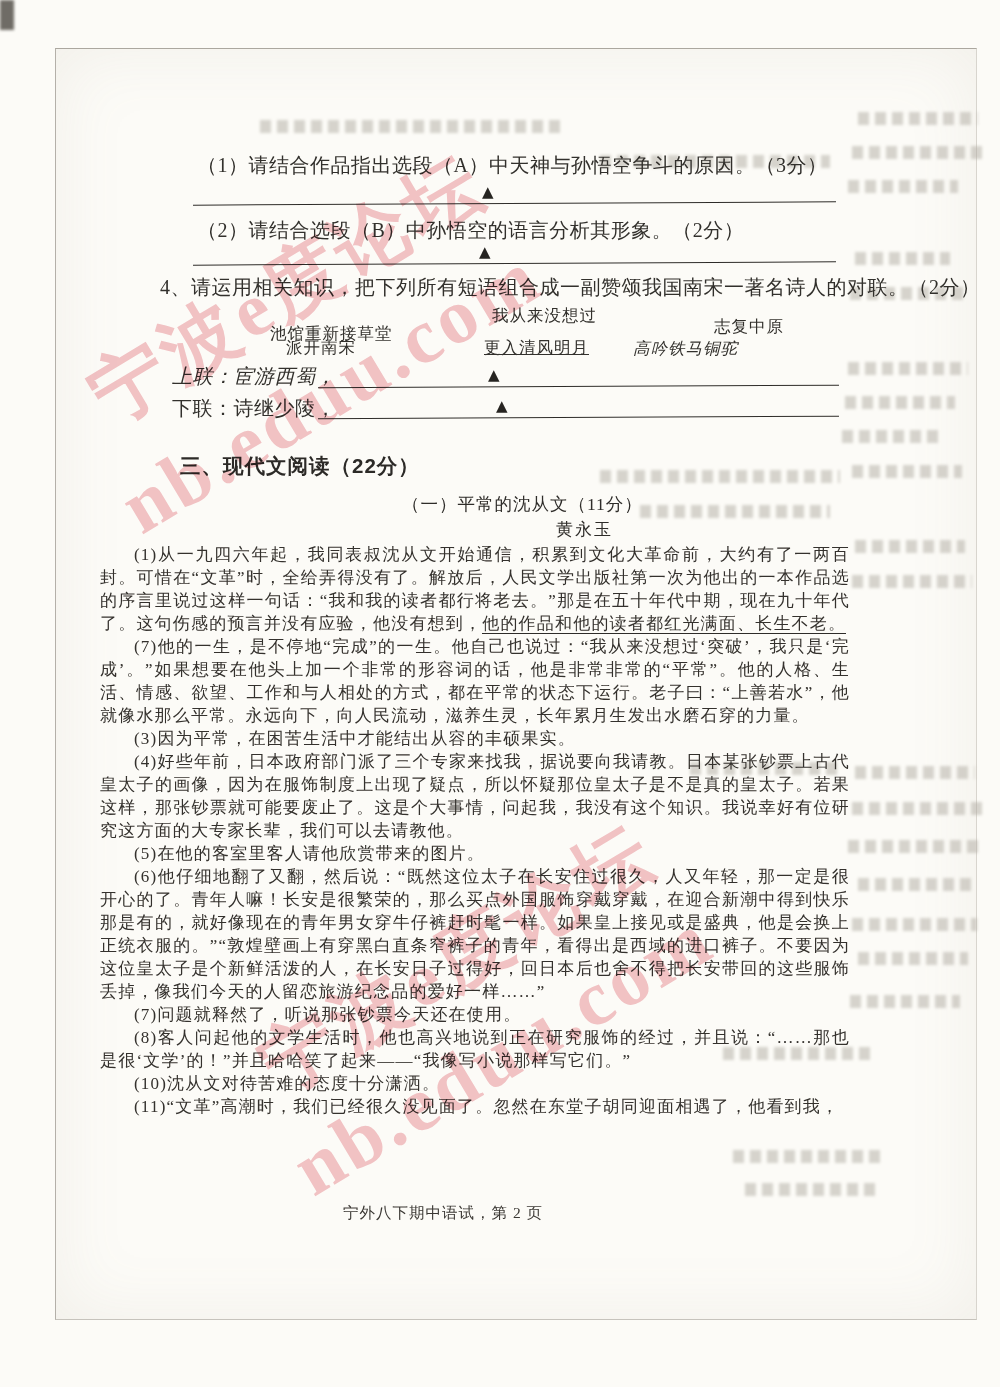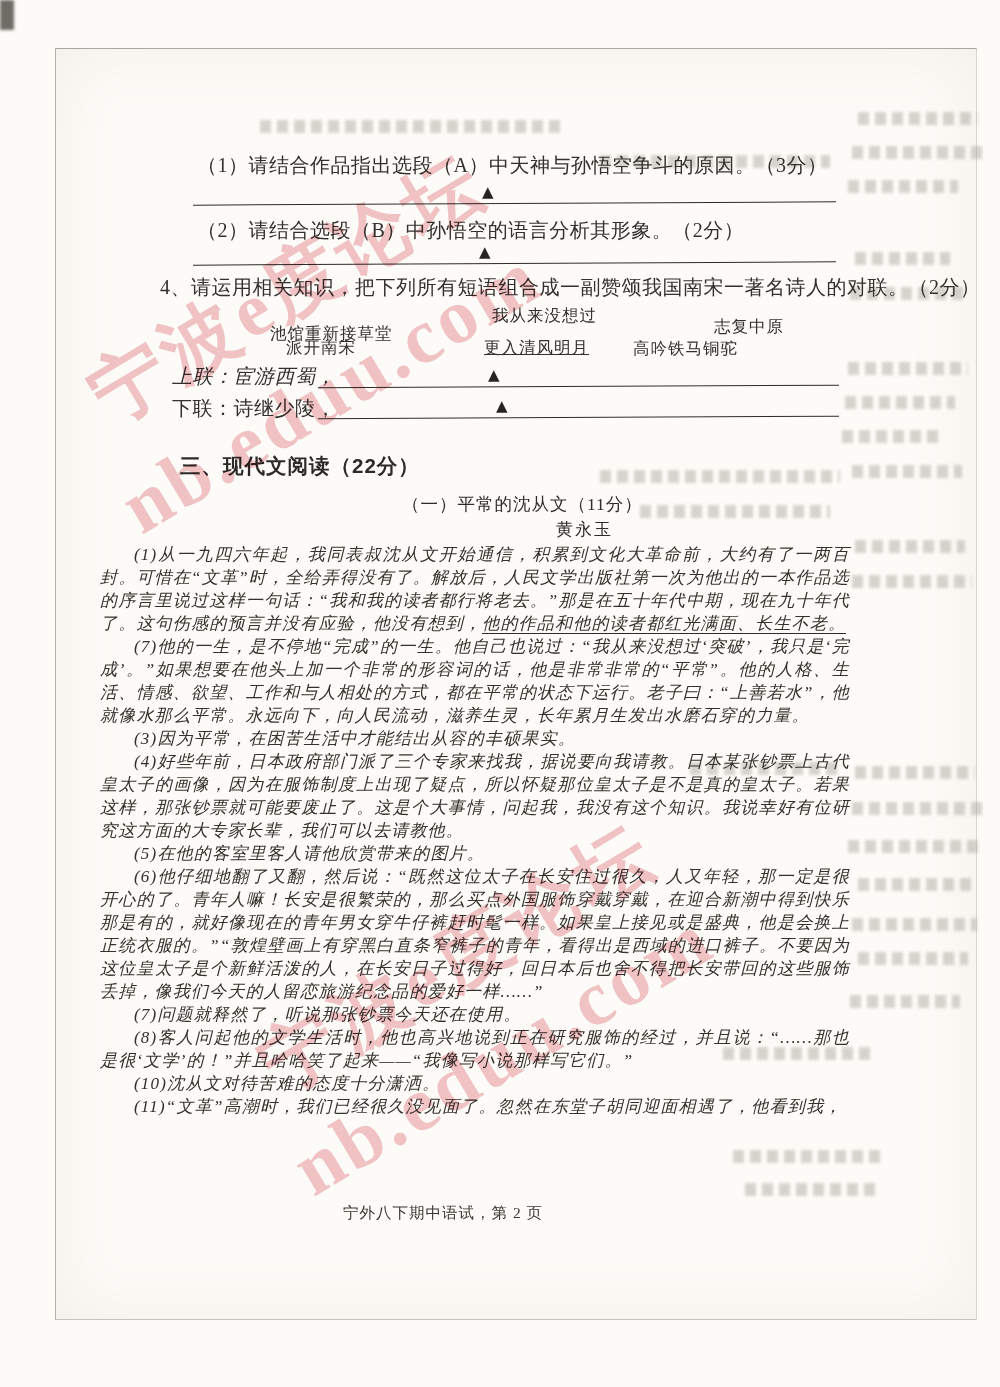--- a/index.html
+++ b/index.html
@@ -40,21 +40,21 @@
     font-size:20.5px; font-weight:bold; letter-spacing:1px;
     font-family:"Liberation Sans","DejaVu Sans",sans-serif; color:#2c2a27;
   }
   .essay-title{ font-size:17.5px; letter-spacing:1px; color:#2e2c29; }
   .author{ font-size:17px; letter-spacing:2px; color:#2e2c29; }
   #body-text{
     position:absolute; left:100px; top:543px; width:750px;
     font-size:17px; line-height:23px; letter-spacing:1.2px;
     color:#34312d; text-align:justify; word-break:break-all;
   }
-  #body-text p{ text-indent:2em;font-style:italic; }
+  #body-text p{ text-indent:2em; }
   #body-text u, .ul{
     text-decoration:none; border-bottom:1.6px solid #2e2c29; padding-bottom:0px;
   }
   #footer{
     position:absolute; left:57px; top:1203px; width:772px; text-align:center;
     font-size:15.5px; letter-spacing:1px; color:#3a3733;
   }
   
   .wm{
     position:absolute; white-space:nowrap; color:#e4737f; opacity:.42;
@@ -89,21 +89,21 @@
     <span class="tri" style="left:479px; top:243px;">▲</span>
     <div class="blank-line" style="left:193px; top:263px; width:643px; transform:rotate(-0.3deg);"></div>
 
     <div class="txt q" style="left:160px; top:274px;">4、请运用相关知识，把下列所有短语组合成一副赞颂我国南宋一著名诗人的对联。（2分）</div>
 
     <div class="txt phrase" style="left:270px; top:305px;margin-top:18px;">池馆重新接草堂</div>
     <div class="txt phrase" style="left:492px; top:305px;">我从来没想过</div>
     <div class="txt phrase" style="left:714px; top:316px;">志复中原</div>
     <div class="txt phrase" style="left:286px; top:337px;">派开南宋</div>
     <div class="txt phrase" style="left:484px; top:337px;text-decoration:underline;">更入清风明月</div>
-    <div class="txt phrase" style="left:633px; top:338px;">高吟铁马铜驼</div>
+    <div class="txt phrase" style="left:633px; top:338px;font-style:italic;">高吟铁马铜驼</div>
 
     <div class="txt q" style="left:172px; top:363px;font-style:italic;">上联：宦游西蜀，</div>
     <span class="tri" style="left:488px; top:366px;">▲</span>
     <div class="blank-line" style="left:318px; top:386px; width:521px; transform:rotate(-0.3deg);"></div>
 
     <div class="txt q" style="left:172px; top:395px;">下联：诗继少陵，</div>
     <span class="tri" style="left:496px; top:397px;">▲</span>
     <div class="blank-line" style="left:318px; top:417px; width:521px; transform:rotate(-0.3deg);"></div>
 
     <div class="txt sec-head" style="left:180px; top:452px;">三、现代文阅读（22分）</div>

